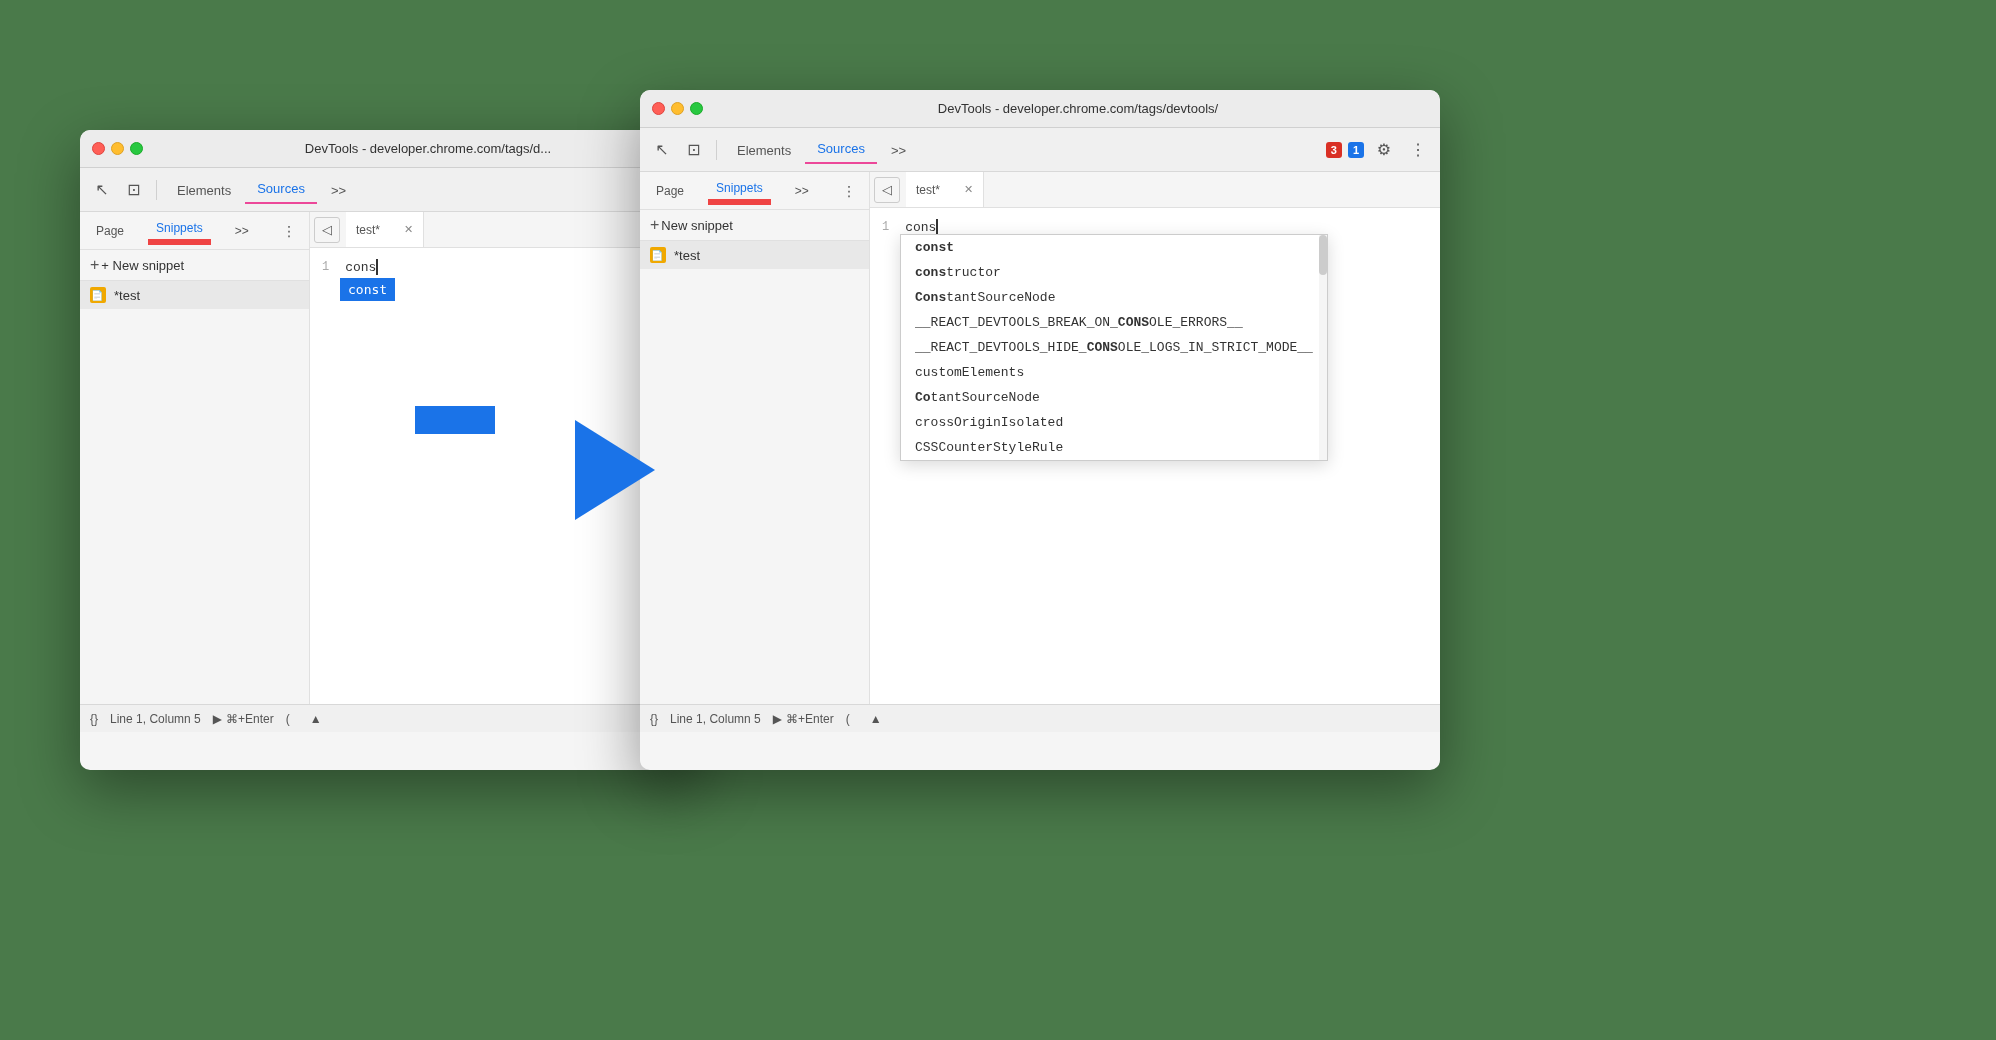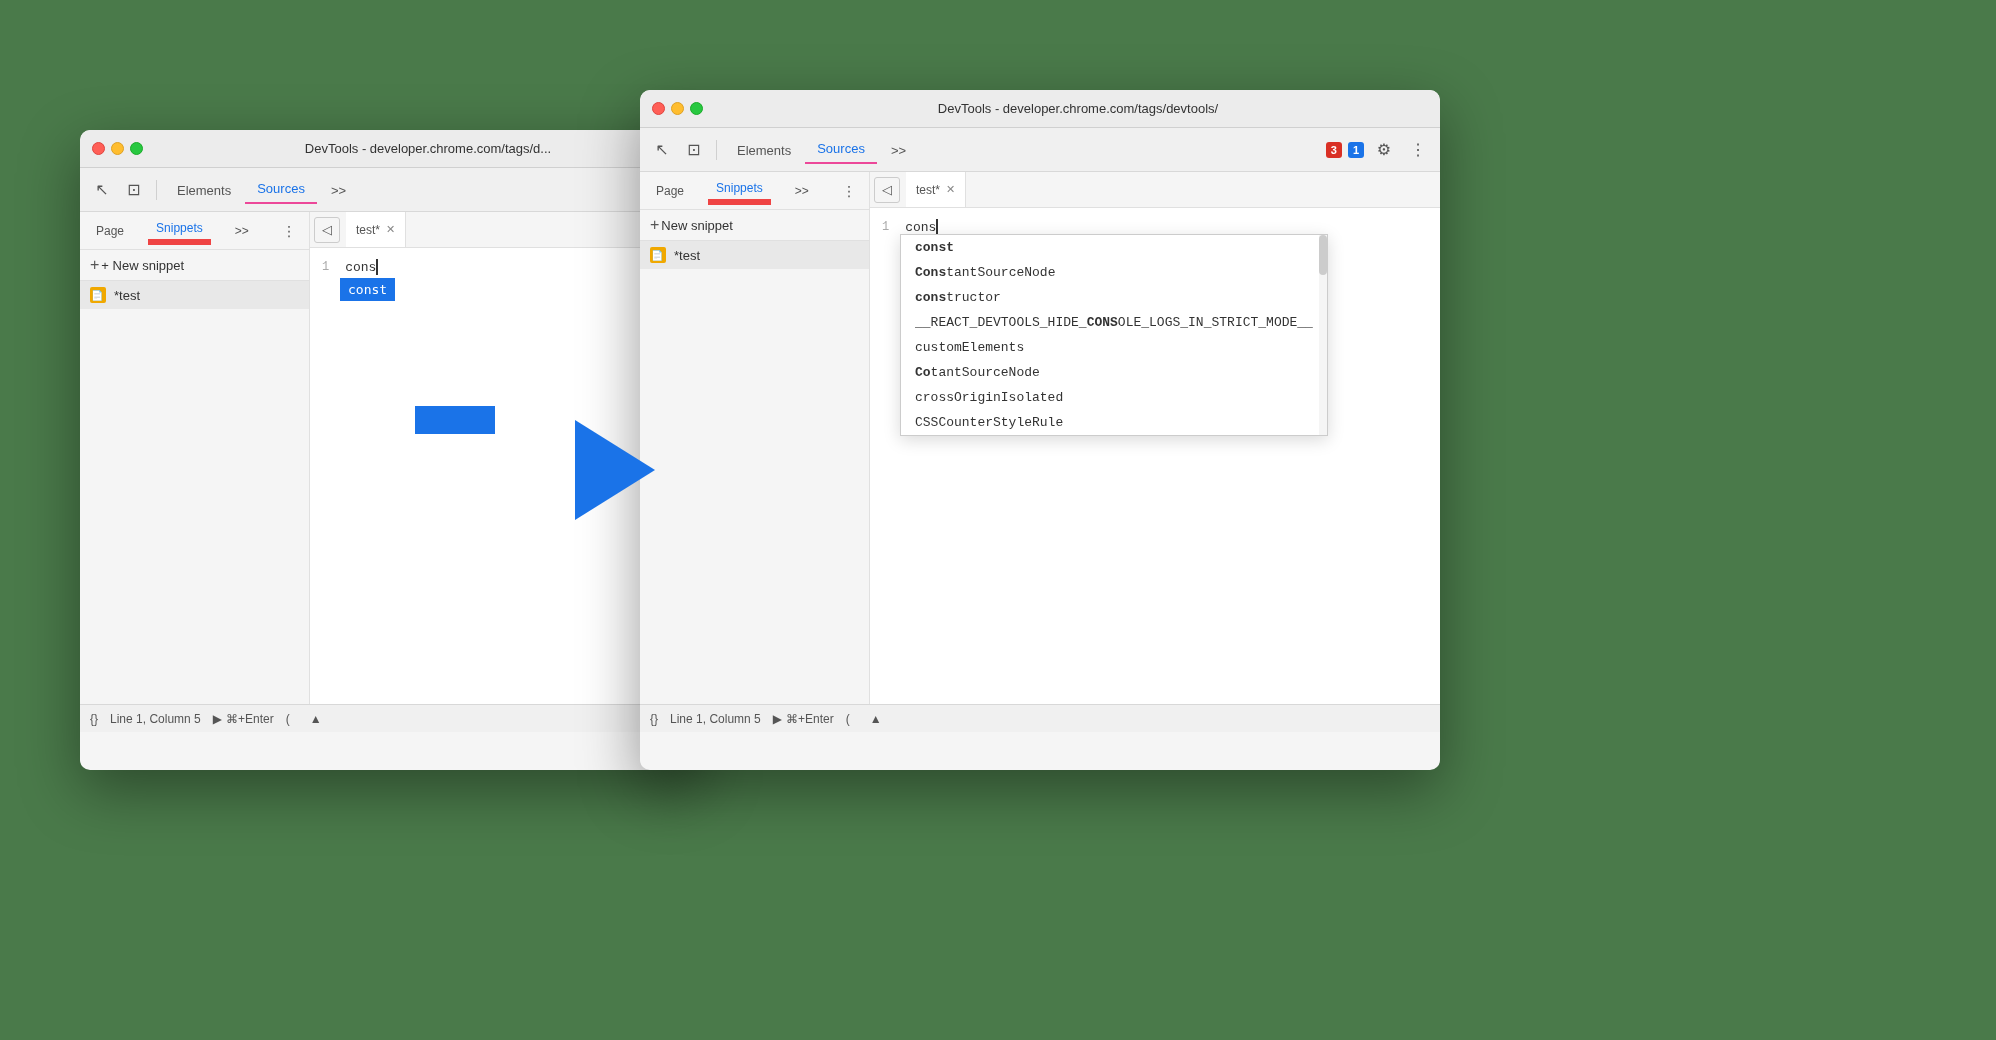--- a/index.html
+++ b/index.html
@@ -233,21 +233,21 @@
     .editor-tab {
       display: flex;
       align-items: center;
       padding: 6px 10px;
       font-size: 12px;
       color: #555;
       cursor: pointer;
       background: white;
       border-right: 1px solid #e0e0e0;
       height: 100%;
-      gap: 6px;
+      gap: 24px;
     }
 
     .editor-tab .close-x {
       font-size: 11px;
       color: #888;
     }
 
     .back-btn {
       width: 26px;
       height: 26px;
@@ -560,24 +560,27 @@
           <span class="line-number">1</span>
           <span class="code-input">cons</span>
           <span style="border-left:2px solid #333;height:16px;display:inline-block;"></span>
         </div>
 
         <div class="autocomplete" style="left:30px;top:26px;">
           <div class="autocomplete-item">
             <strong>const</strong>
           </div>
           <div class="autocomplete-item">
+            <strong>cons</strong><span>tructor</span>
+          </div>
+          <div class="autocomplete-item">
             <strong>Cons</strong><span>tantSourceNode</span>
           </div>
           <div class="autocomplete-item">
-            <strong>cons</strong><span>tructor</span>
+            <span>__REACT_DEVTOOLS_BREAK_ON_</span><strong>CONS</strong><span>OLE_ERRORS__</span>
           </div>
           <div class="autocomplete-item">
             <span>__REACT_DEVTOOLS_HIDE_</span><strong>CONS</strong><span>OLE_LOGS_IN_STRICT_MODE__</span>
           </div>
           <div class="autocomplete-item">
             <span>customElements</span>
           </div>
           <div class="autocomplete-item">
             <strong>Co</strong><span>tantSourceNode</span>
           </div>

